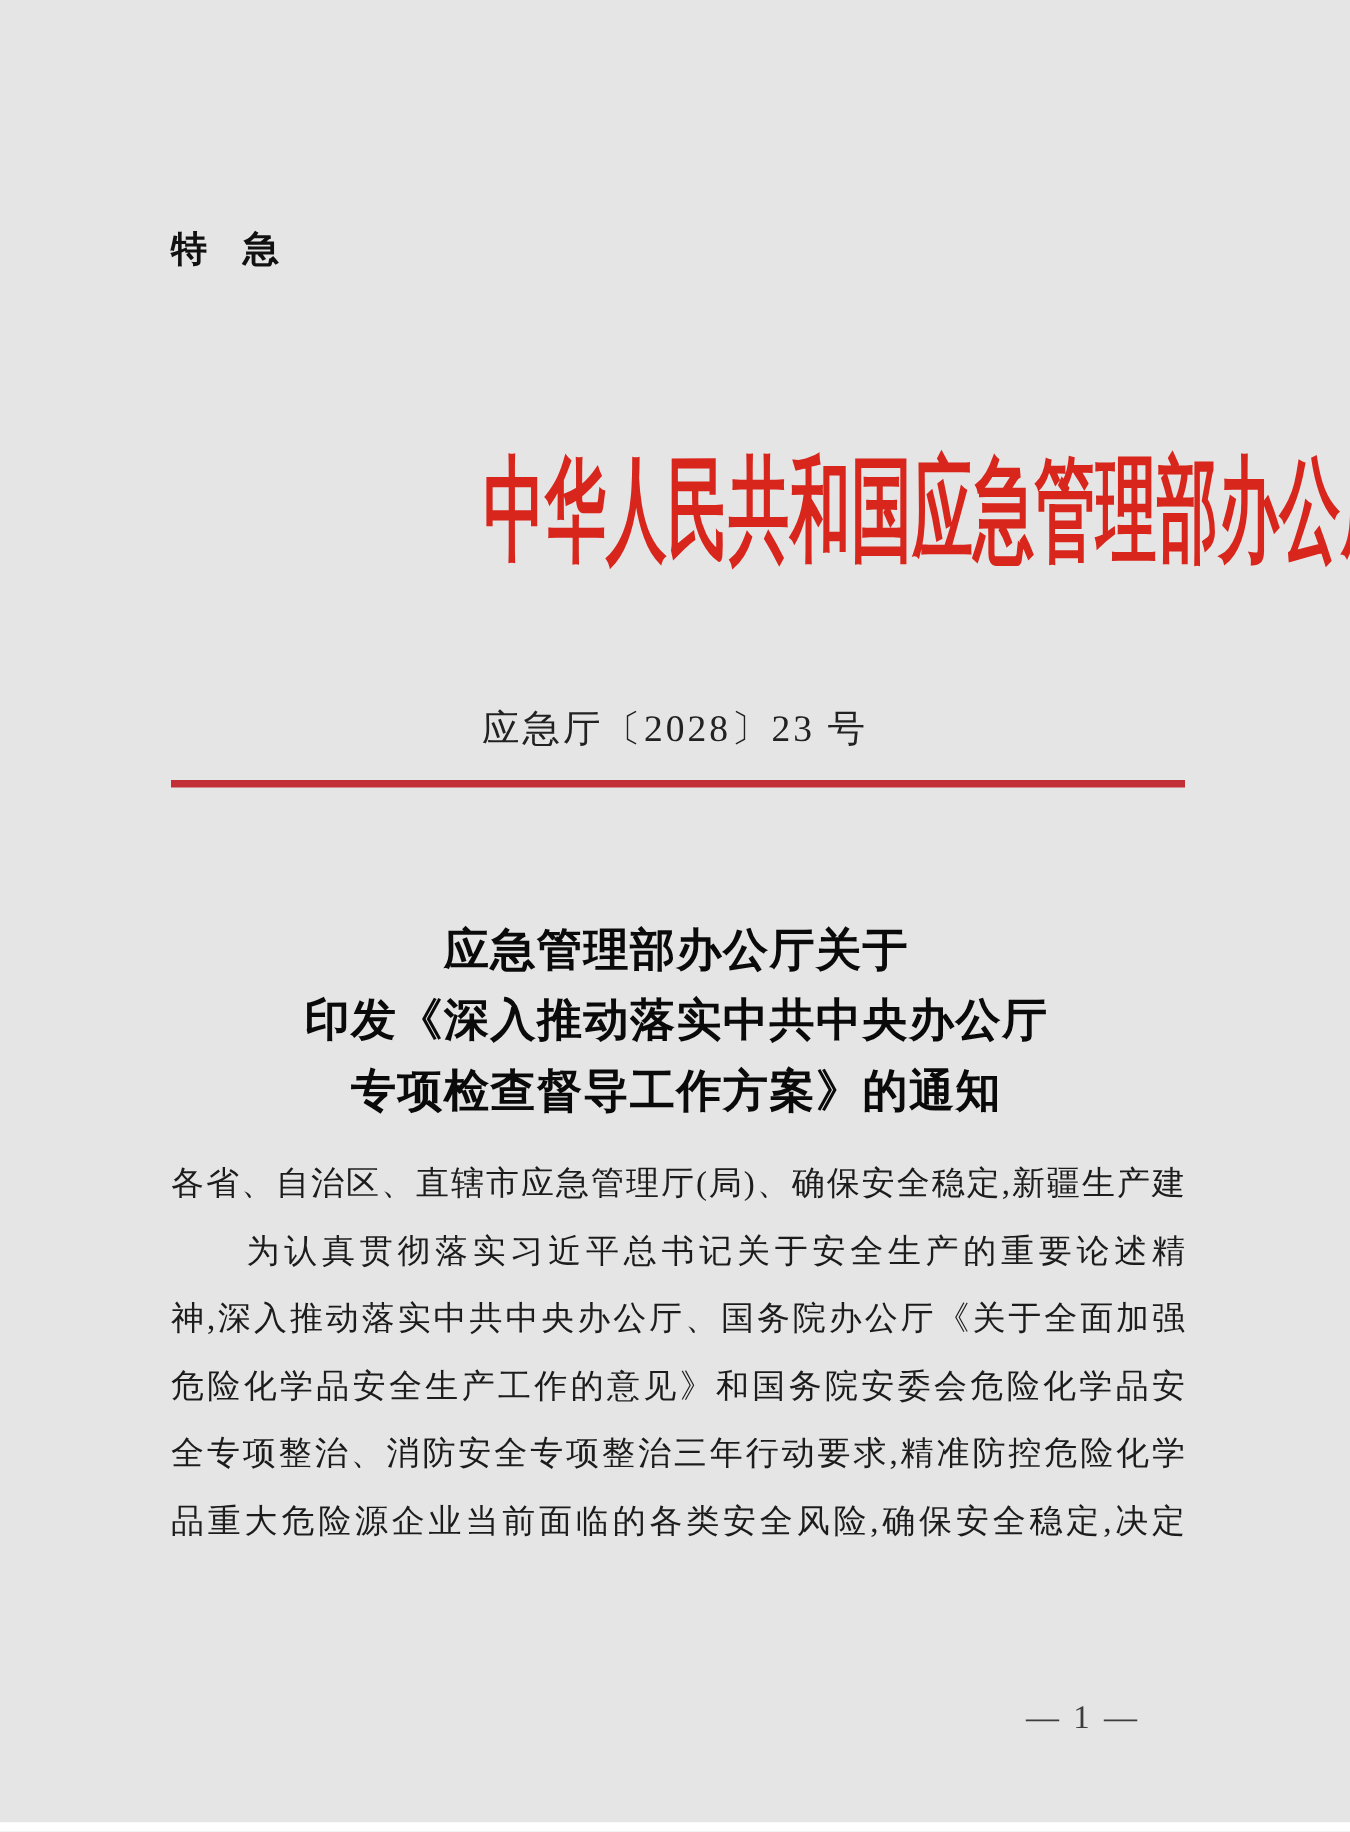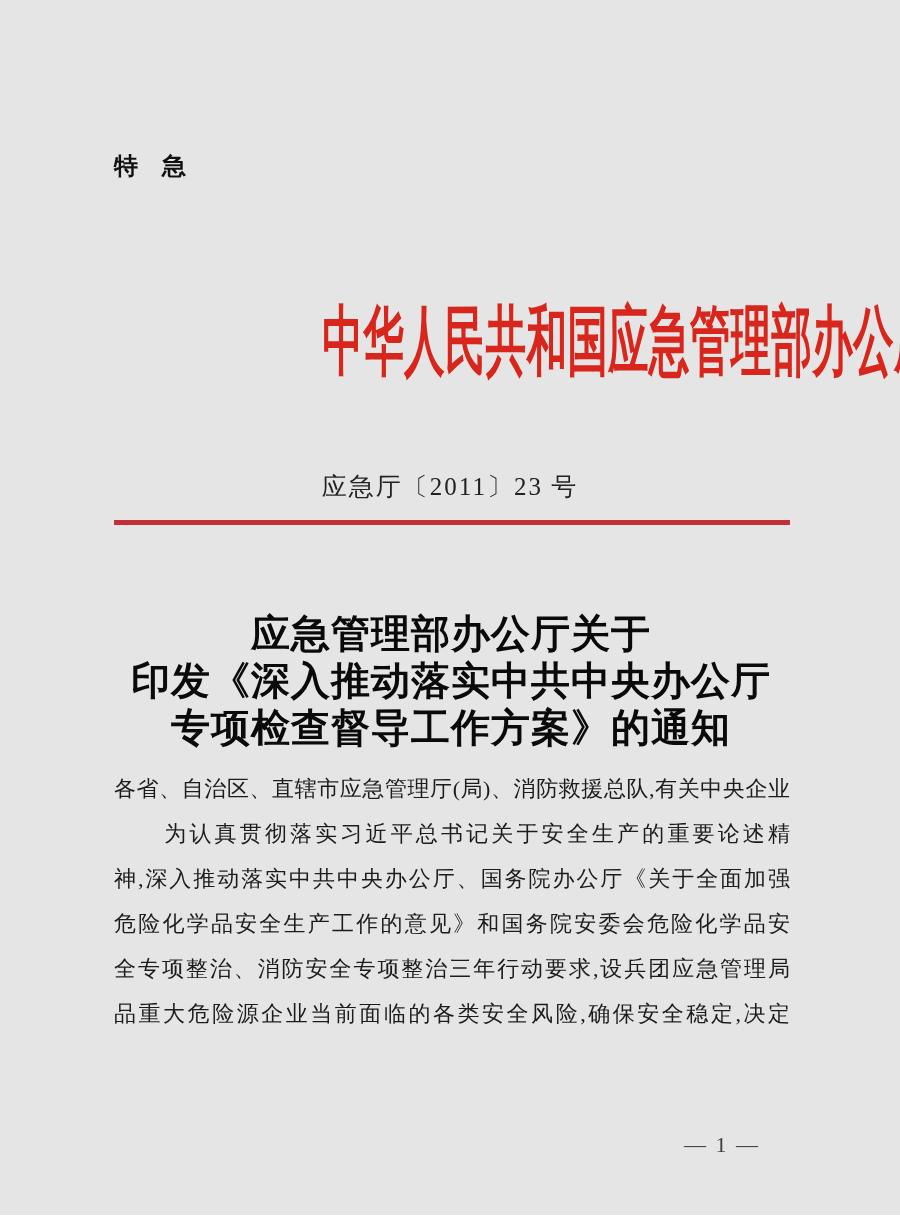--- a/index.html
+++ b/index.html
@@ -57,21 +57,21 @@
     top: 520px;
     width: 676px;
     height: 5px;
   }
   .doc-title {
     position: absolute;
     left: 112px;
     top: 610px;
     width: 678px;
     text-align: center;
-    font-size: 39px;
+    font-size: 30px;
     font-weight: bold;
     line-height: 47px;
     color: #0a0a0a;
     letter-spacing: 1px;
   }
   .body-text {
     position: absolute;
     left: 114px;
     top: 766px;
     width: 676px;
@@ -101,34 +101,34 @@
 <body>
 
 <div class="page">
 
   <div class="urgency">特　急</div>
 
   <div class="masthead">
     <span class="masthead-inner" style="color: rgb(217, 38, 28);">中华人民共和国应急管理部办公厅文件</span>
   </div>
 
-  <div class="doc-number">应急厅〔2011〕23 号</div>
+  <div class="doc-number">应急厅〔2028〕23 号</div>
 
   <div class="red-rule" style="background-color: rgb(194, 47, 54);"></div>
 
   <div class="doc-title">
     <div>应急管理部办公厅关于</div>
     <div>印发《深入推动落实中共中央办公厅</div>
     <div>专项检查督导工作方案》的通知</div>
   </div>
 
   <div class="body-text">
-    <div class="body-line fill">各省、自治区、直辖市应急管理厅(局)、消防救援总队,有关中央企业</div>
+    <div class="body-line fill">各省、自治区、直辖市应急管理厅(局)、确保安全稳定,新疆生产建</div>
     <div class="body-line fill">　　为认真贯彻落实习近平总书记关于安全生产的重要论述精</div>
     <div class="body-line fill">神,深入推动落实中共中央办公厅、国务院办公厅《关于全面加强</div>
     <div class="body-line fill">危险化学品安全生产工作的意见》和国务院安委会危险化学品安</div>
-    <div class="body-line fill">全专项整治、消防安全专项整治三年行动要求,设兵团应急管理局</div>
+    <div class="body-line fill">全专项整治、消防安全专项整治三年行动要求,精准防控危险化学</div>
     <div class="body-line fill">品重大危险源企业当前面临的各类安全风险,确保安全稳定,决定</div>
   </div>
 
   <div class="page-number">— 1 —</div>
 
 </div>
 
 </body></html>

